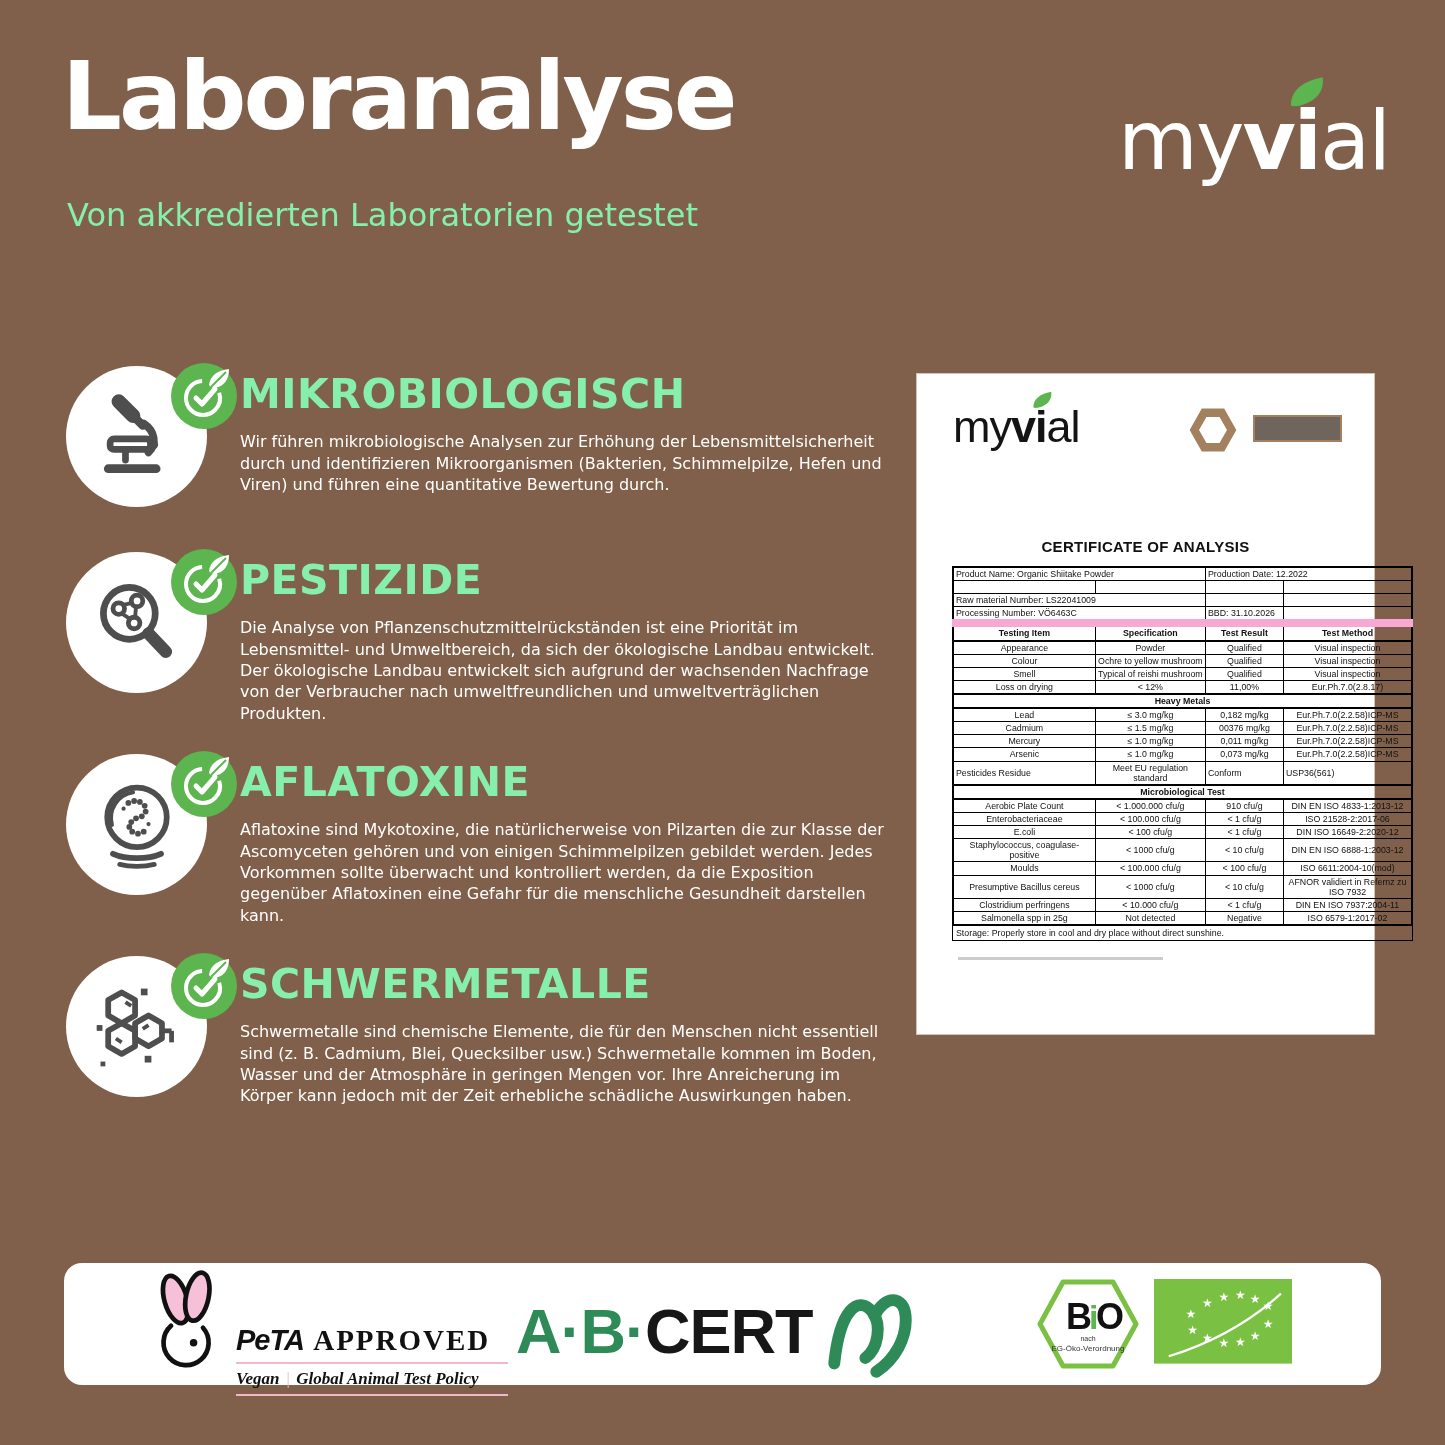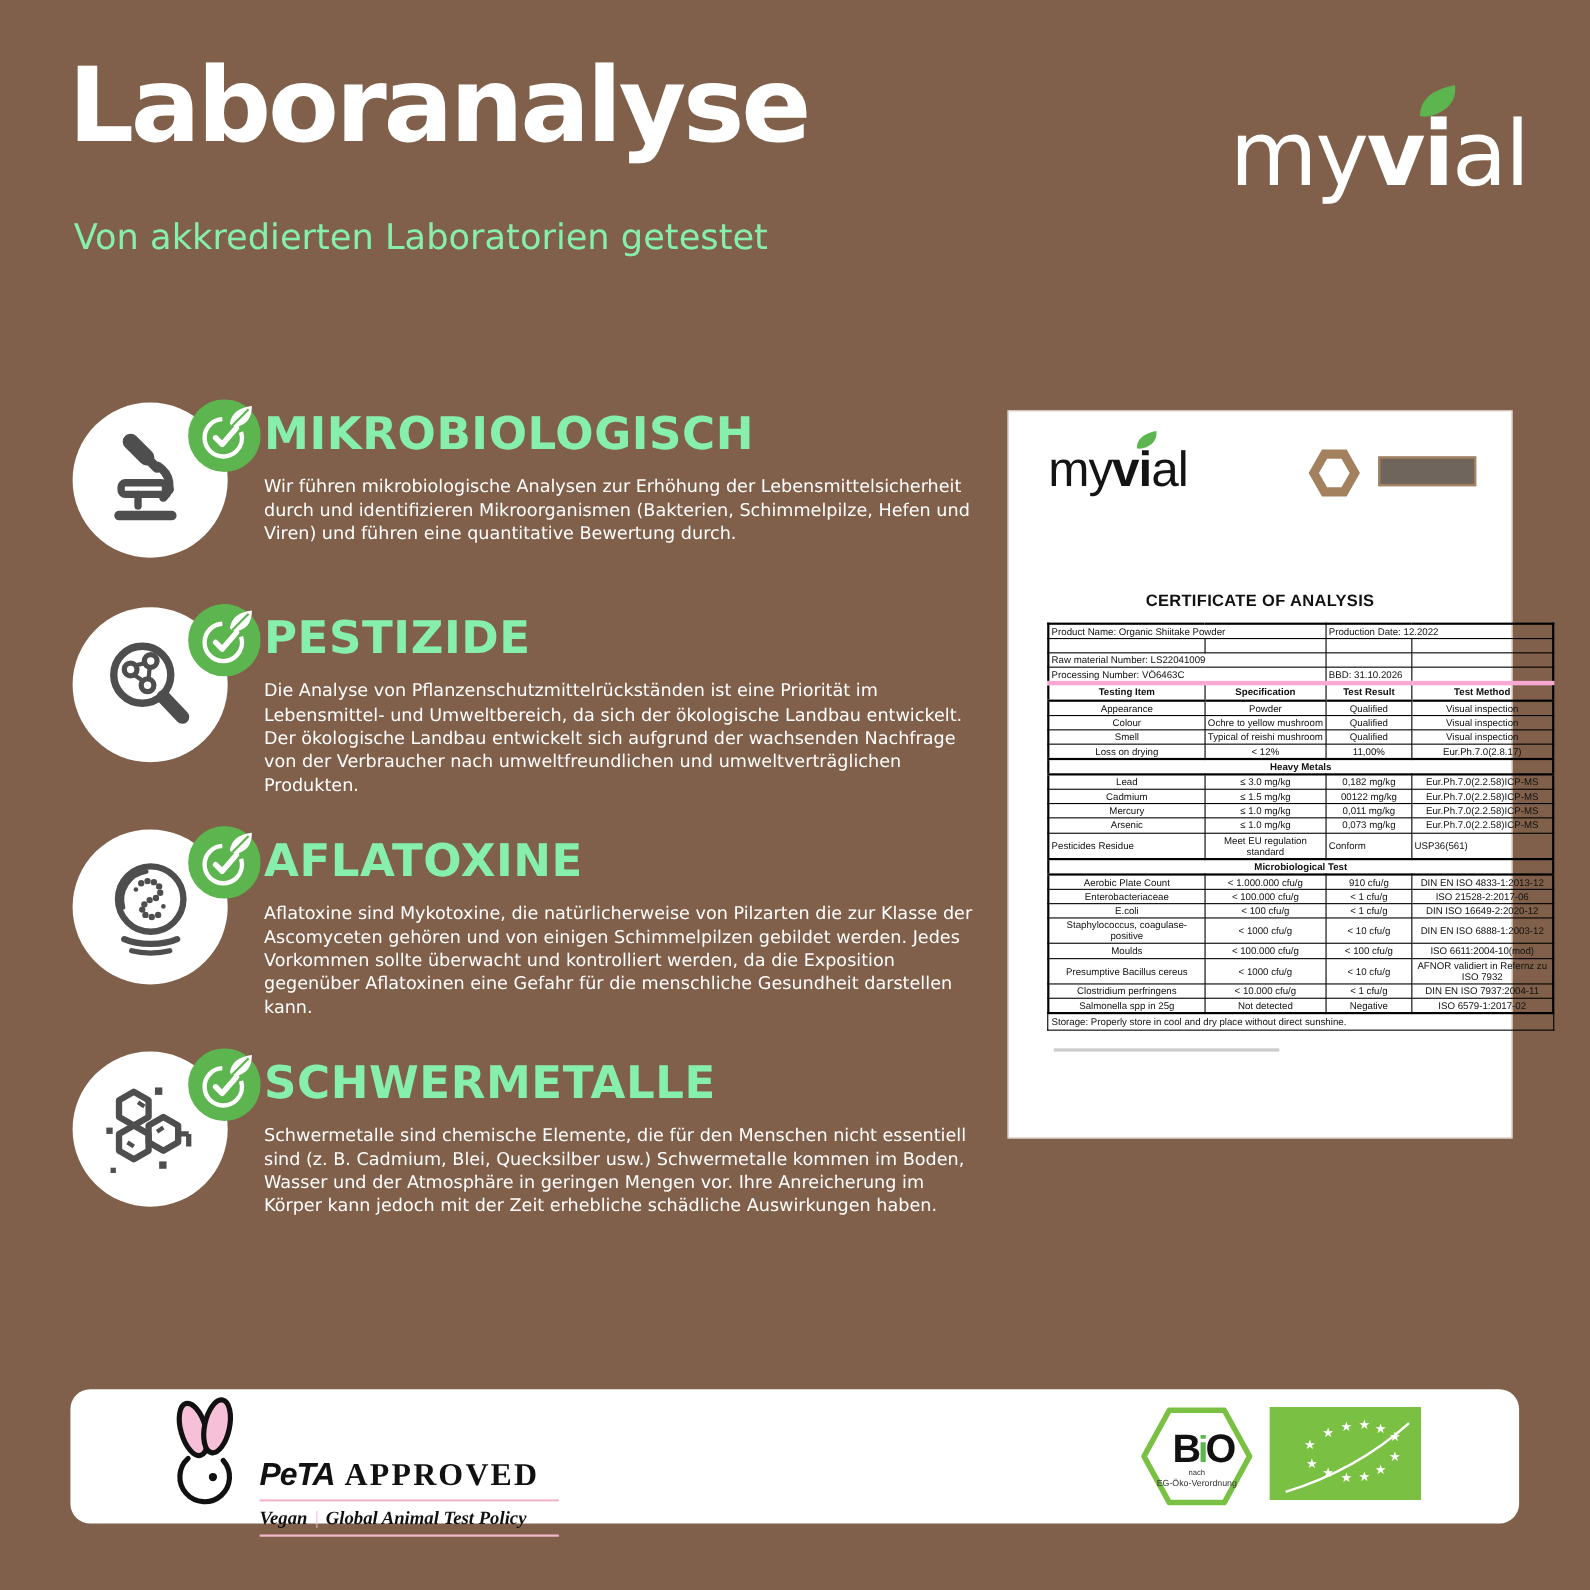--- a/index.html
+++ b/index.html
@@ -34,21 +34,21 @@
   .cert-logo .bmy{font-weight:normal;}
   .cert-logo .bbold{font-weight:bold;}
   .cert-logo .leaf-svg{width:22px;height:18px;left:-3px;top:-13px;}
   .cert-hex{position:absolute;left:268px;top:26px;width:56px;height:60px;}
   .cert-redact{position:absolute;left:336px;top:41px;width:89px;height:27px;background:#6f655c;border:2px solid #a3815f;box-sizing:border-box;}
   .coa-title{position:absolute;left:0;right:0;top:164px;text-align:center;font-size:15px;font-weight:bold;color:#111;letter-spacing:0.3px;}
   .coa-wrap{position:absolute;left:35px;top:192px;width:461px;}
   table.coa{border-collapse:collapse;width:100%;border:2px solid #000;font-size:8.8px;color:#111;table-layout:fixed;}
   table.coa td{border:1px solid #000;padding:1px 2px;text-align:center;vertical-align:middle;line-height:1.15;overflow:hidden;}
   table.coa td.left{text-align:left;}
-  table.coa tr.head td{font-weight:bold;border-top:4px solid #f9a8d4;border-bottom:2px solid #000;}
+  table.coa tr.head td{font-weight:bold;border-top:8px solid #f9a8d4;border-bottom:2px solid #000;}
   table.coa tr.section td{font-weight:bold;border-top:2px solid #000;border-bottom:2px solid #000;}
   .coa-storage{font-size:8.8px;color:#111;text-align:left;border:1px solid #000;border-top:none;padding:2px 3px;}
   .coa-line{margin:16px 0 0 6px;width:205px;height:3px;background:#ccc;}
   
   .footer-bar{position:absolute;left:64px;top:1263px;width:1317px;height:122px;background:#fff;border-radius:18px;}
   .peta{position:absolute;left:76px;top:6px;display:flex;}
   .peta-bunny{width:94px;height:108px;}
   .peta-text{margin-left:2px;padding-top:14px;width:272px;}
   .peta-line1{font-size:29px;color:#111;white-space:nowrap;margin-top:40px;}
   .peta-brand{font-family:"Liberation Sans",sans-serif;font-weight:bold;font-style:italic;letter-spacing:-1px;}
@@ -279,21 +279,21 @@
           </tr>
           <tr>
             <td>Lead</td>
             <td>≤ 3.0 mg/kg</td>
             <td>0,182 mg/kg</td>
             <td>Eur.Ph.7.0(2.2.58)ICP-MS</td>
           </tr>
           <tr>
             <td>Cadmium</td>
             <td>≤ 1.5 mg/kg</td>
-            <td>00122 mg/kg</td>
+            <td>00376 mg/kg</td>
             <td>Eur.Ph.7.0(2.2.58)ICP-MS</td>
           </tr>
           <tr>
             <td>Mercury</td>
             <td>≤ 1.0 mg/kg</td>
             <td>0,011 mg/kg</td>
             <td>Eur.Ph.7.0(2.2.58)ICP-MS</td>
           </tr>
           <tr>
             <td>Arsenic</td>
@@ -380,20 +380,29 @@
         <span class="peta-approved">APPROVED</span>
       </div>
       <div class="peta-hr"></div>
       <div class="peta-line2">
         <span>Vegan</span><span class="peta-sep">|</span><span>Global Animal Test Policy</span>
       </div>
       <div class="peta-hr"></div>
     </div>
   </div>
 
+  <div class="abcert">
+    <div class="abcert-text">
+      <span class="abcert-green">A·B·</span><span class="abcert-black">CERT</span>
+    </div>
+    <svg class="abcert-mark" viewBox="0 0 100 105" fill="none" stroke="#2e8b57" stroke-linecap="round">
+      <path d="M12 88 C18 30 38 12 54 32 C64 46 60 72 46 82" stroke-width="13"></path>
+      <path d="M56 36 C68 12 88 14 90 36 C92 60 78 84 58 97" stroke-width="13"></path>
+    </svg>
+  </div>
 
   <div class="bio">
     <svg viewBox="0 0 104 94">
       <polygon points="27,5 77,5 100,47 77,89 27,89 4,47" fill="none" stroke="#7ac143" stroke-width="5" stroke-linejoin="round"></polygon>
       <text x="30" y="52" font-family="Liberation Sans, sans-serif" font-size="36" font-weight="bold" fill="#111">B</text>
       <text x="53" y="52" font-family="Liberation Sans, sans-serif" font-size="34" font-weight="bold" fill="#5cb54e">i</text>
       <text x="60" y="52" font-family="Liberation Sans, sans-serif" font-size="36" font-weight="bold" fill="#111">O</text>
       <text x="52" y="64" text-anchor="middle" font-family="Liberation Sans, sans-serif" font-size="7" fill="#333">nach</text>
       <text x="52" y="74" text-anchor="middle" font-family="Liberation Sans, sans-serif" font-size="8" fill="#333">EG-Öko-Verordnung</text>
     </svg>

